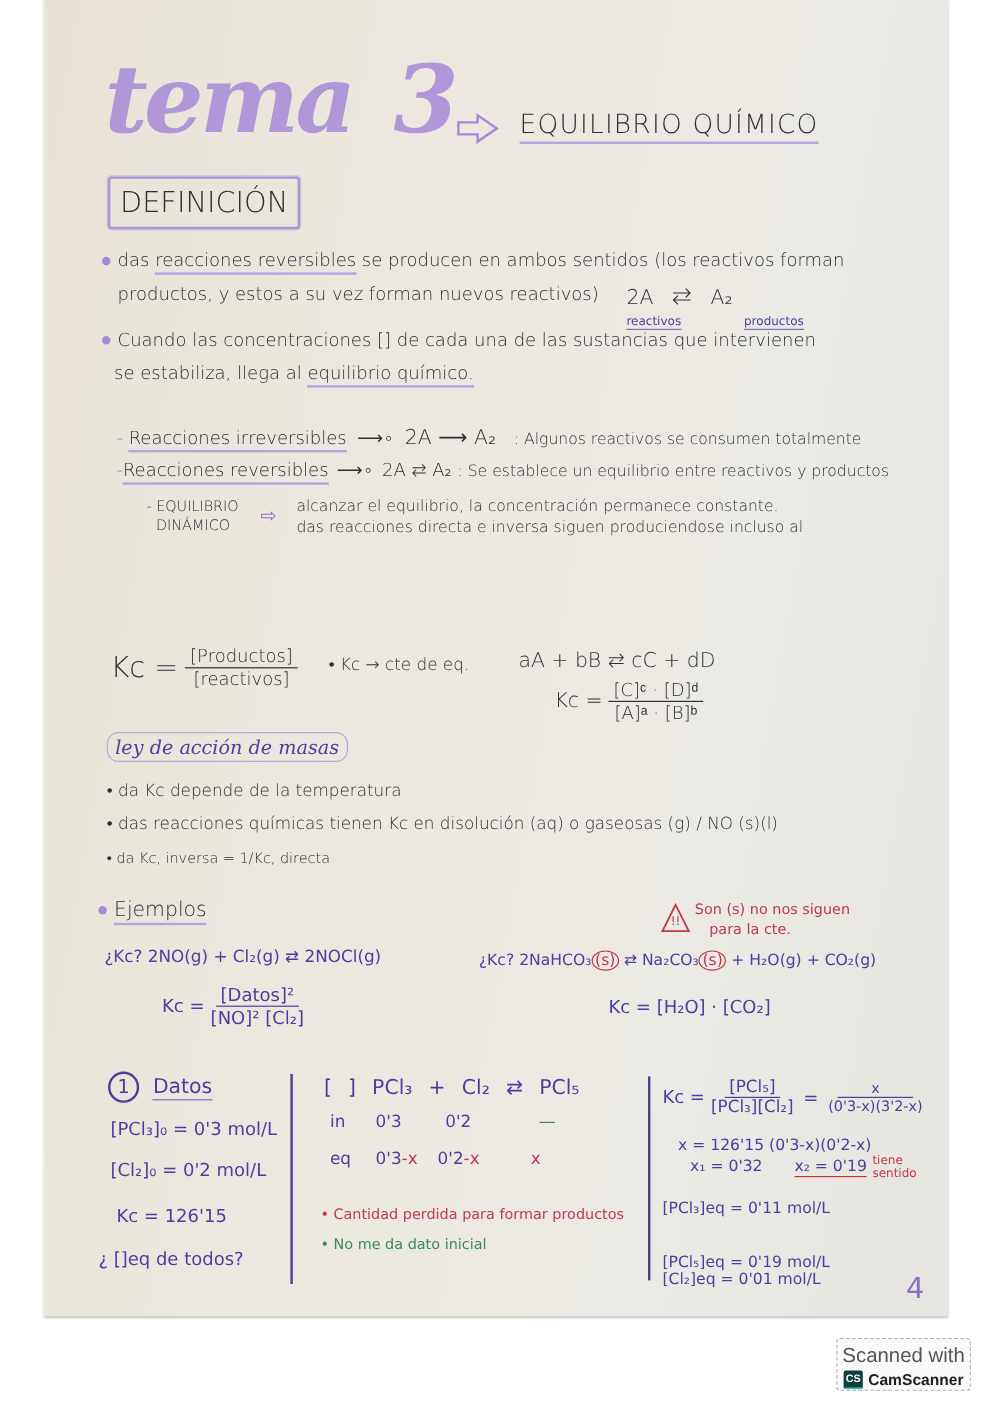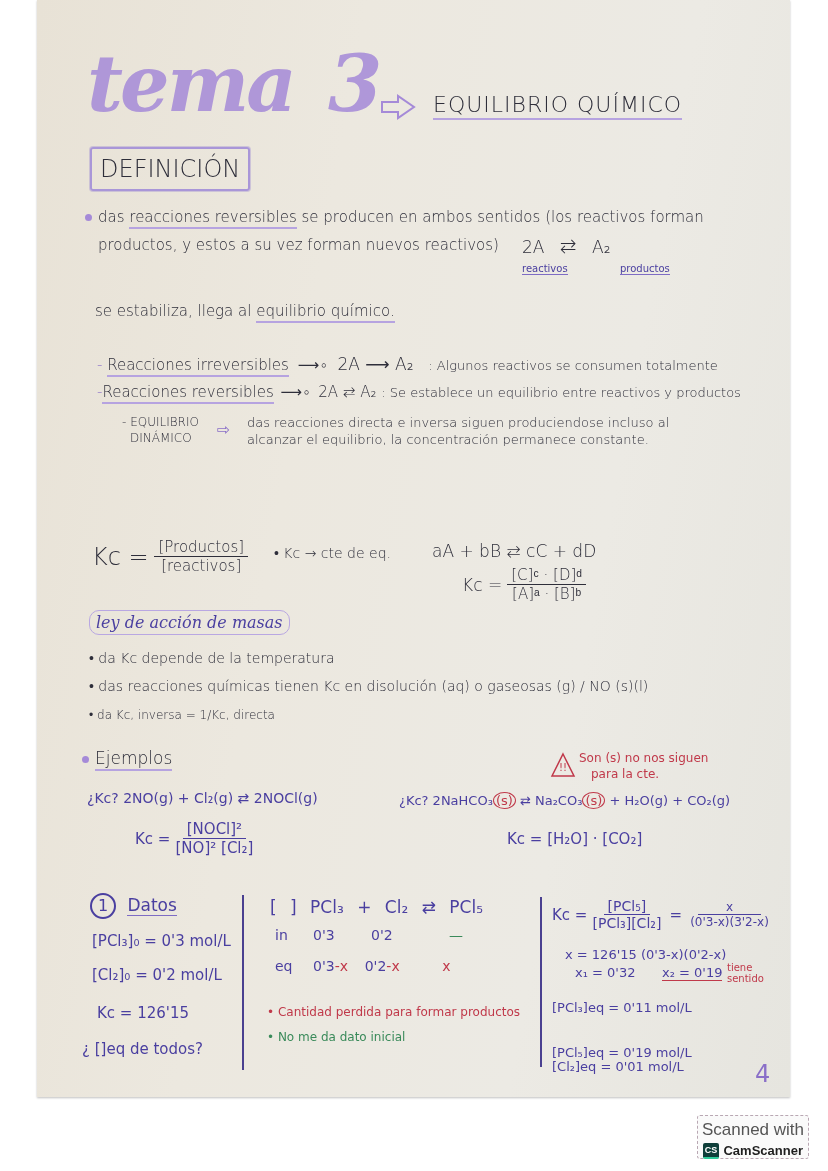--- a/index.html
+++ b/index.html
@@ -56,20 +56,23 @@
   </div>
   <div class="abs hand sz15" style="left:61px; top:236px;">productos, y estos a su vez forman nuevos reactivos)</div>
   <div class="abs hand sz17" style="left:485px; top:234px;">
     <span>2A</span>
     <span style="display:inline-block; margin:0 10px; font-size:20px;">⇄</span>
     <span>A₂</span>
   </div>
   <div class="abs sz10 purple-dark ul-thin" style="left:485px; top:263px;">reactivos</div>
   <div class="abs sz10 purple-dark ul-thin" style="left:583px; top:263px;">productos</div>
 
+  <div class="abs hand sz15" style="left:48px; top:274px;">
+    <span class="bullet-dot"></span><span>Cuando las concentraciones [] de cada una de las sustancias que intervienen</span>
+  </div>
   <div class="abs hand sz15" style="left:58px; top:302px;">
     <span>se estabiliza, llega al </span><span class="ul">equilibrio químico.</span>
   </div>
 
   <div class="abs hand sz15" style="left:60px; top:354px;">
     <span class="purple">- </span><span class="ul">Reacciones irreversibles</span>
     <span style="margin:0 4px;">⟶∘</span>
     <span class="sz17">2A ⟶ A₂</span>
     <span class="sz13" style="margin-left:10px;">: Algunos reactivos se consumen totalmente</span>
   </div>
@@ -78,22 +81,22 @@
     <span style="margin:0 2px;">⟶∘</span>
     <span>2A ⇄ A₂</span>
     <span class="sz13">: Se establece un equilibrio entre reactivos y productos</span>
   </div>
   <div class="abs hand sz12" style="left:85px; top:414px; line-height:16px;">
     <div>- EQUILIBRIO</div>
     <div style="padding-left:8px;">DINÁMICO</div>
   </div>
   <div class="abs purple" style="left:180px; top:420px; font-size:16px;">⇨</div>
   <div class="abs hand sz13" style="left:210px; top:414px; line-height:17px;">
+    <div>alcanzar el equilibrio, la concentración permanece constante.</div>
     <div>das reacciones directa e inversa siguen produciendose incluso al</div>
-    <div>alcanzar el equilibrio, la concentración permanece constante.</div>
   </div>
 
 
   <div class="abs hand" style="left:55px; top:538px; font-size:18px;">
     <span style="font-size:24px; vertical-align:middle;">Kc =</span>
     <span class="frac sz15">
       <span class="num">[Productos]</span>
       <span>[reactivos]</span>
     </span>
   </div>
@@ -123,21 +126,21 @@
   </div>
   <div class="abs red sz12" style="left:542px; top:750px; line-height:16px;">
     <div>Son (s) no nos siguen</div>
     <div style="padding-left:12px;">para la cte.</div>
   </div>
 
   <div class="abs purple-dark sz14" style="left:50px; top:790px;">¿Kc?  2NO(g) + Cl₂(g) ⇄ 2NOCl(g)</div>
   <div class="abs purple-dark" style="left:98px; top:820px;">
     <span class="sz15" style="vertical-align:middle;">Kc =</span>
     <span class="frac sz15">
-      <span class="num" style="border-color:#4a3fa0;">[NOCl]²</span>
+      <span class="num" style="border-color:#4a3fa0;">[Datos]²</span>
       <span>[NO]² [Cl₂]</span>
     </span>
   </div>
 
   <div class="abs purple-dark sz13" style="left:362px; top:792px;">
     <span>¿Kc?  2NaHCO₃</span><span class="rcircle red">(s)</span><span> ⇄ Na₂CO₃</span><span class="rcircle red">(s)</span><span> + H₂O(g) + CO₂(g)</span>
   </div>
   <div class="abs purple-dark sz15" style="left:470px; top:830px;">Kc = [H₂O] · [CO₂]</div>
 
   <div class="abs purple-dark sz17" style="left:53px; top:893px;">

